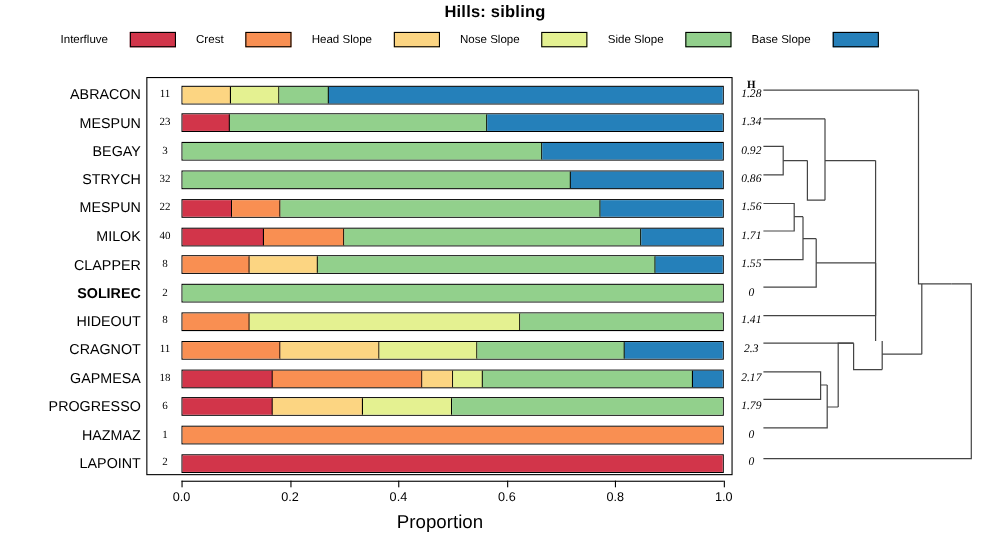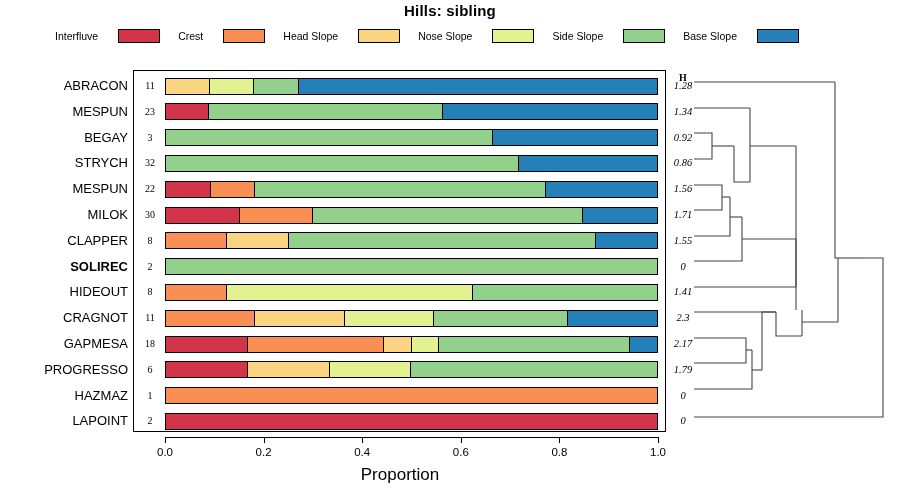--- a/index.html
+++ b/index.html
@@ -159,21 +159,21 @@
         <div class="bar" style="left: 165px; width: 493px; top: 3.5px;">
           <div class="seg" style="width: 9.1%; background: rgb(210, 53, 74);"></div>
           <div class="seg" style="width: 9.1%; background: rgb(249, 143, 82);"></div>
           <div class="seg" style="width: 59.1%; background: rgb(146, 208, 140);"></div>
           <div class="seg" style="width: 22.7%; background: rgb(37, 128, 186);"></div>
         </div>
         <div class="hval" style="left: 666px;">1.56</div>
       </div>
       <div class="row" style="top: 203px; width: 864px;">
         <div class="ylabel" style="left: 5px; width: 123px;">MILOK</div>
-        <div class="nval" style="left: 136px;">30</div>
+        <div class="nval" style="left: 136px;">40</div>
         <div class="bar" style="left: 165px; width: 493px; top: 3.5px;">
           <div class="seg" style="width: 15%; background: rgb(210, 53, 74);"></div>
           <div class="seg" style="width: 15%; background: rgb(249, 143, 82);"></div>
           <div class="seg" style="width: 55%; background: rgb(146, 208, 140);"></div>
           <div class="seg" style="width: 15%; background: rgb(37, 128, 186);"></div>
         </div>
         <div class="hval" style="left: 666px;">1.71</div>
       </div>
       <div class="row" style="top: 228.8px; width: 900px;">
         <div class="ylabel" style="left: 5px; width: 123px;">CLAPPER</div>

